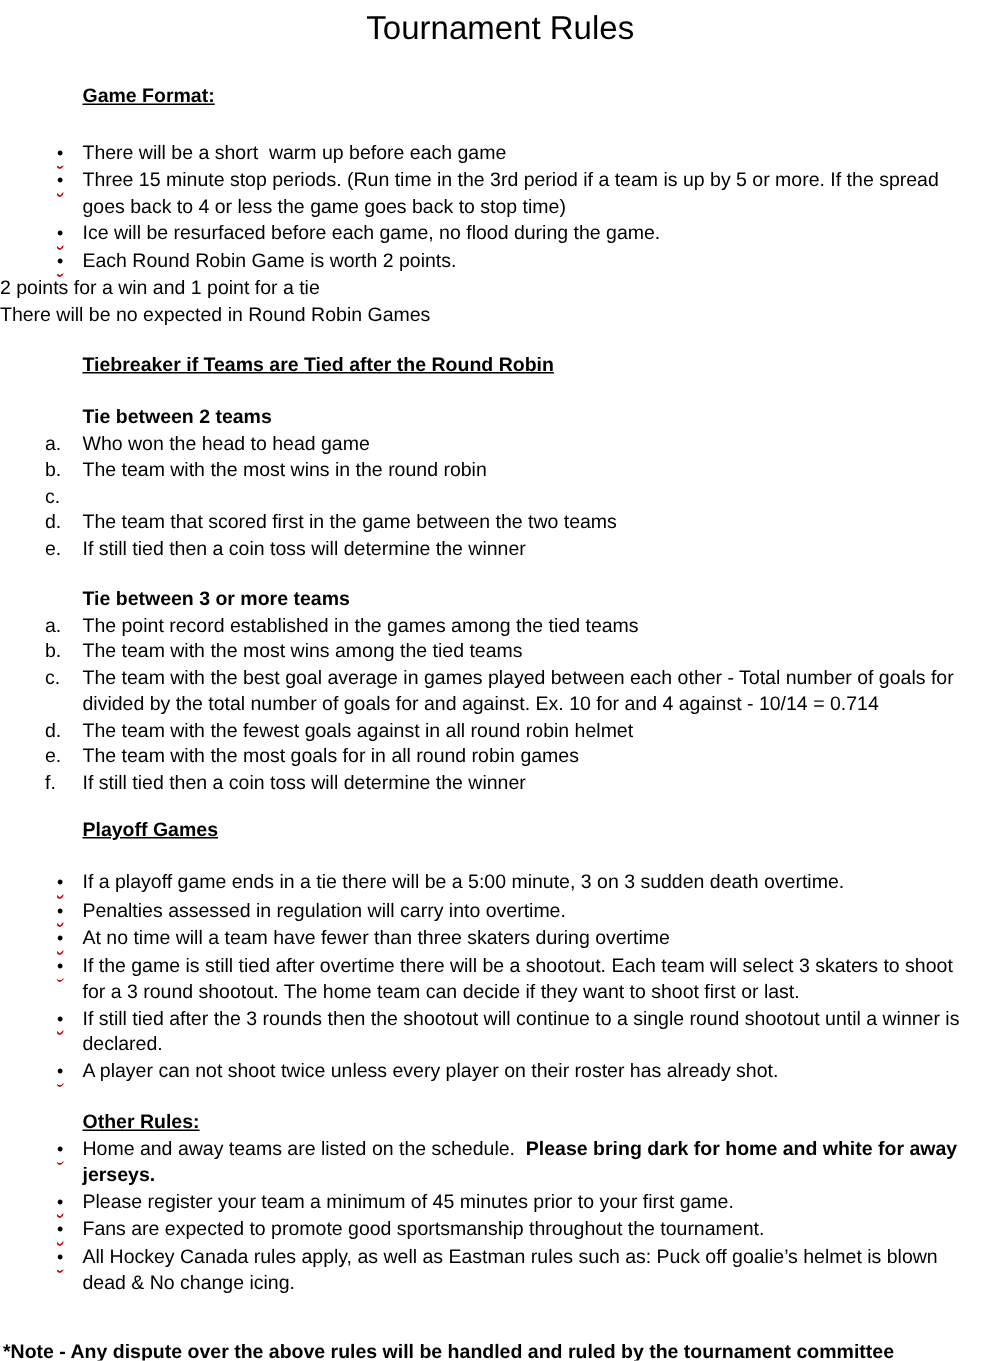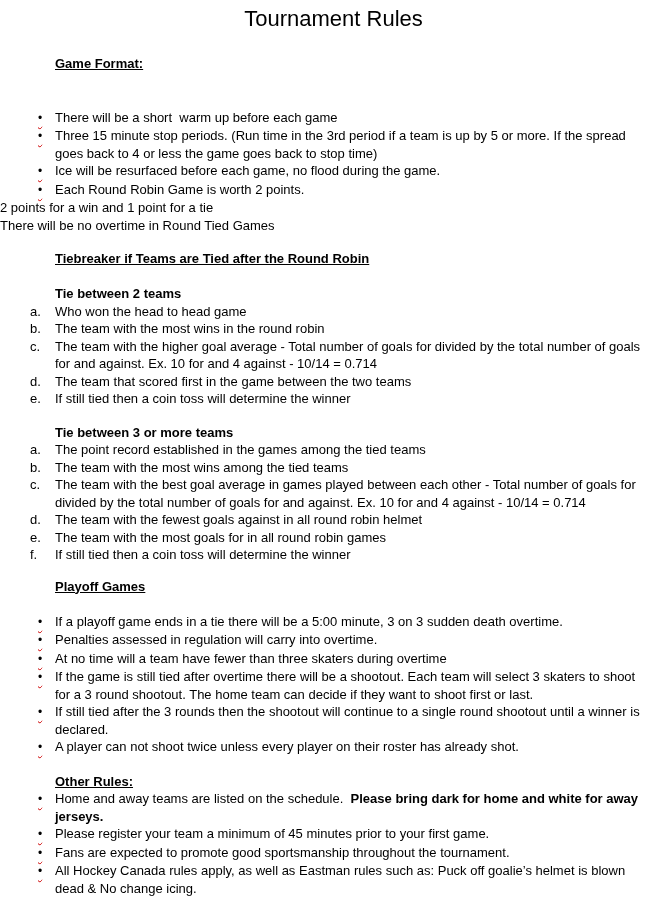--- a/index.html
+++ b/index.html
@@ -28,21 +28,21 @@
     font-size: 12px;
     text-decoration-line: underline;
     text-decoration-style: wavy;
     text-decoration-color: var(--squiggle, #cc0000);
     text-decoration-thickness: 1px;
     text-underline-offset: 3px;
   }
   .text { flex: 1; white-space: pre-wrap; }
   .plain { padding-right: 16px; white-space: pre-wrap; }
   .gap-after-heading { margin-bottom: 17.5px; }
-  .gap-after-heading-lg { margin-bottom: 36px; }
+  .gap-after-heading-lg { margin-bottom: 20px; }
   .sec-tiebreaker { margin-top: 16px; }
   .sub-gap { margin-top: 16px; }
   .sec-playoff { margin-top: 14px; }
   .sec-other { margin-top: 16px; }
   .footnote {
     margin-top: 28px; padding-left: 2px; padding-right: 10px;
     font-weight: bold; white-space: pre-wrap;
   }
 </style>
 </head>
@@ -64,38 +64,37 @@
     </div>
     <div class="row">
       <span class="marker bullet-marker"><span class="bullet-glyph">•</span></span>
       <span class="text">Ice will be resurfaced before each game, no flood during the game.</span>
     </div>
     <div class="row">
       <span class="marker bullet-marker"><span class="bullet-glyph">•</span></span>
       <span class="text">Each Round Robin Game is worth 2 points.</span>
     </div>
     <div class="plain">2 points for a win and 1 point for a tie</div>
-    <div class="plain">There will be no overtime in Round Tied Games</div>
+    <div class="plain">There will be no expected in Round Robin Games</div>
   </section>
 
   <section class="sec-tiebreaker">
     <div class="heading gap-after-heading">Tiebreaker if Teams are Tied after the Round Robin</div>
 
     <div class="subheading">Tie between 2 teams</div>
     <div class="row">
       <span class="marker letter-marker">a.</span>
       <span class="text">Who won the head to head game</span>
     </div>
     <div class="row">
       <span class="marker letter-marker">b.</span>
       <span class="text">The team with the most wins in the round robin</span>
     </div>
     <div class="row">
       <span class="marker letter-marker">c.</span>
-      <span class="text">The team with the higher goal average - Total number of goals for divided by the total number of goals for and against. Ex. 10 for and 4 against - 10/14 = 0.714</span>
     </div>
     <div class="row">
       <span class="marker letter-marker">d.</span>
       <span class="text">The team that scored first in the game between the two teams</span>
     </div>
     <div class="row">
       <span class="marker letter-marker">e.</span>
       <span class="text">If still tied then a coin toss will determine the winner</span>
     </div>
 

